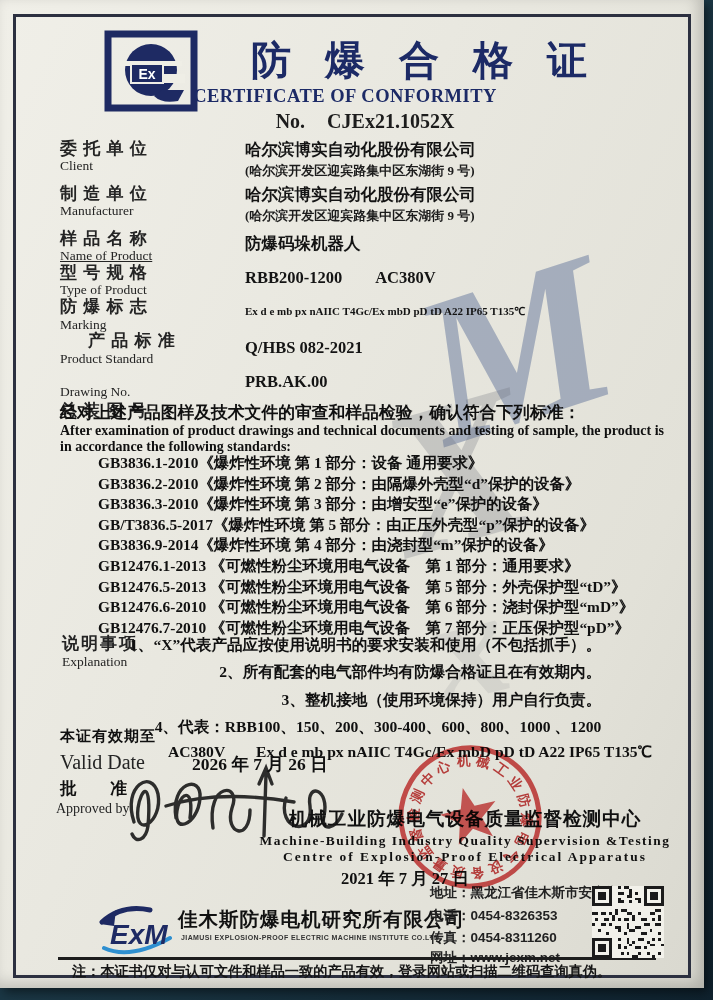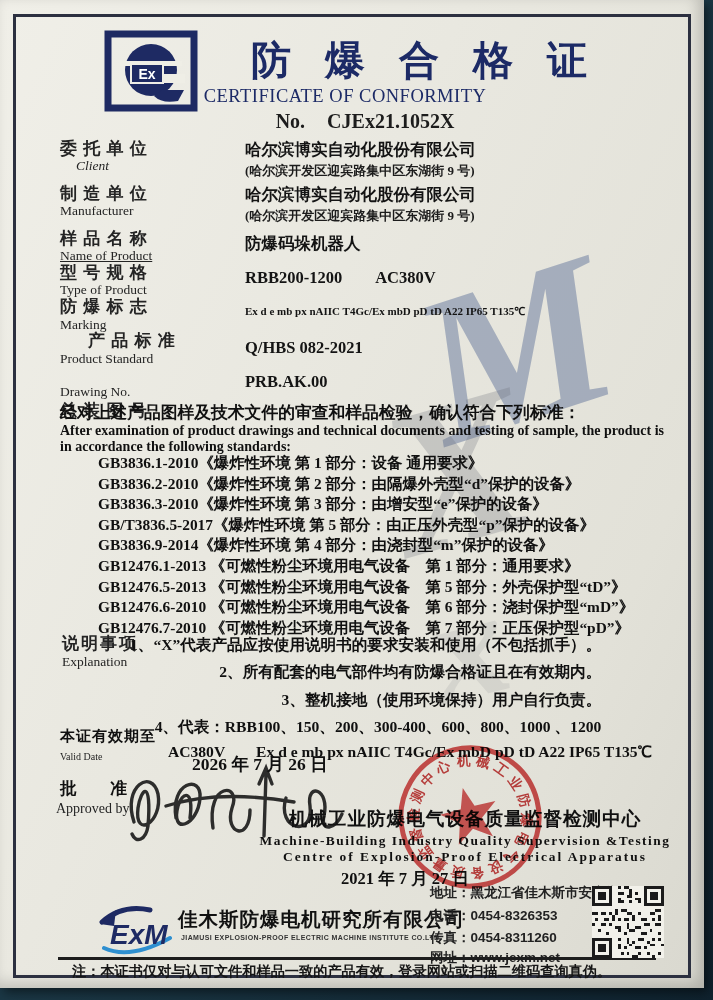--- a/index.html
+++ b/index.html
@@ -49,29 +49,29 @@
     <svg class="abs z2" style="left:104px;top:30px;" width="94" height="82" viewBox="0 0 94 82">
       <rect x="4" y="4" width="86" height="74" fill="none" stroke="#1e2a63" stroke-width="7"></rect>
       <circle cx="47" cy="40" r="26" fill="#1e2a63"></circle>
       <rect x="16" y="31" width="62" height="5" fill="#efeee6"></rect>
       <rect x="47" y="44" width="34" height="9" fill="#efeee6"></rect>
       <path d="M58,60 L80,60 L74,71 Q58,74 50,66 Z" fill="#1e2a63"></path>
       <rect x="27" y="34" width="32" height="19" fill="#1e2a63" stroke="#efeee6" stroke-width="2"></rect>
       <text x="43" y="49" text-anchor="middle" font-size="14" font-weight="bold" fill="#ffffff">Ex</text>
     </svg>
     <div class="abs z2 navy ctr" style="left:190px;top:33px;width:470px;font-size:40px;font-weight:bold;letter-spacing:12px;">防 爆 合 格 证</div>
-    <div class="abs z2 navy ctr" style="left:130px;top:86px;width:430px;font-size:18.5px;font-weight:normal;letter-spacing:0.5px;">CERTIFICATE OF CONFORMITY</div>
+    <div class="abs z2 navy ctr" style="left:130px;top:86px;width:430px;font-size:18.5px;font-weight:bold;letter-spacing:0.5px;">CERTIFICATE OF CONFORMITY</div>
     <div class="abs z2 ctr blk" style="left:150px;top:110px;width:430px;font-size:20px;font-weight:bold;">
       <span>No.</span>
       <span style="display:inline-block;width:12px;"></span>
       <span>CJEx21.1052X</span>
     </div>
 
     <div class="abs z2 cn-label" style="left:60px;top:137px;">委 托 单 位</div>
-    <div class="abs z2 en-label" style="left:76px;top:158px;font-style:italic;">Client</div>
+    <div class="abs z2 en-label" style="left:60px;top:158px;">Client</div>
     <div class="abs z2 fld-val" style="left:245px;top:139px;">哈尔滨博实自动化股份有限公司</div>
     <div class="abs z2 fld-note" style="left:245px;top:162px;">(哈尔滨开发区迎宾路集中区东湖街 9 号)</div>
 
     <div class="abs z2 cn-label" style="left:60px;top:182px;">制 造 单 位</div>
     <div class="abs z2 en-label" style="left:60px;top:203px;">Manufacturer</div>
     <div class="abs z2 fld-val" style="left:245px;top:184px;">哈尔滨博实自动化股份有限公司</div>
     <div class="abs z2 fld-note" style="left:245px;top:207px;">(哈尔滨开发区迎宾路集中区东湖街 9 号)</div>
 
     <div class="abs z2 cn-label" style="left:60px;top:227px;">样 品 名 称</div>
     <div class="abs z2 en-label" style="left:60px;top:248px;text-decoration:underline;">Name of Product</div>
@@ -111,21 +111,21 @@
     <div class="abs z2 en-label" style="left:62px;top:654px;">Explanation</div>
     <div class="abs z2" style="left:130px;top:631px;">
       <div class="expl-item">1、“X”代表产品应按使用说明书的要求安装和使用（不包括抓手）。</div>
       <div class="expl-item">2、所有配套的电气部件均有防爆合格证且在有效期内。</div>
       <div class="expl-item">3、整机接地（使用环境保持）用户自行负责。</div>
       <div class="expl-item">4、代表：RBB100、150、200、300-400、600、800、1000 、1200</div>
     </div>
     <div class="abs z2 expl-item" style="left:168px;top:738px;">AC380V　　Ex d e mb px nAIIC T4Gc/Ex mbD pD tD A22 IP65 T135℃</div>
 
     <div class="abs z2" style="left:60px;top:727px;font-size:15px;font-weight:bold;color:#101010;letter-spacing:1px;">本证有效期至</div>
-    <div class="abs z2 en-label" style="left:60px;top:751px;font-size:10px;">Valid Date</div>
+    <div class="abs z2 en-label" style="left:60px;top:751px;font-size:20px;">Valid Date</div>
     <div class="abs z2" style="left:192px;top:752px;font-size:17.5px;font-weight:600;color:#101010;">2026 年 7 月 26 日</div>
     <div class="abs z2" style="left:60px;top:777px;font-size:16.8px;font-weight:bold;color:#101010;">批　　准</div>
     <div class="abs z2 en-label" style="left:56px;top:801px;font-size:14px;">Approved by</div>
 
     <svg class="abs z3" style="left:118px;top:748px;" width="230" height="112" viewBox="0 0 230 112">
       <g fill="none" stroke="#141414" stroke-width="3.4" stroke-linecap="round" opacity="0.88">
         <path d="M16,74 C4,38 34,20 40,46 C45,74 16,92 20,60 C23,40 34,30 30,78 C28,92 18,96 14,86"></path>
         <path d="M58,70 C52,34 84,26 82,50 C80,78 52,88 60,58 C64,44 76,40 72,70"></path>
         <path d="M95,80 C88,34 124,34 114,60 C106,86 132,94 132,62"></path>
         <path d="M146,88 L148,26 M141,36 L148,20 L154,36"></path>

